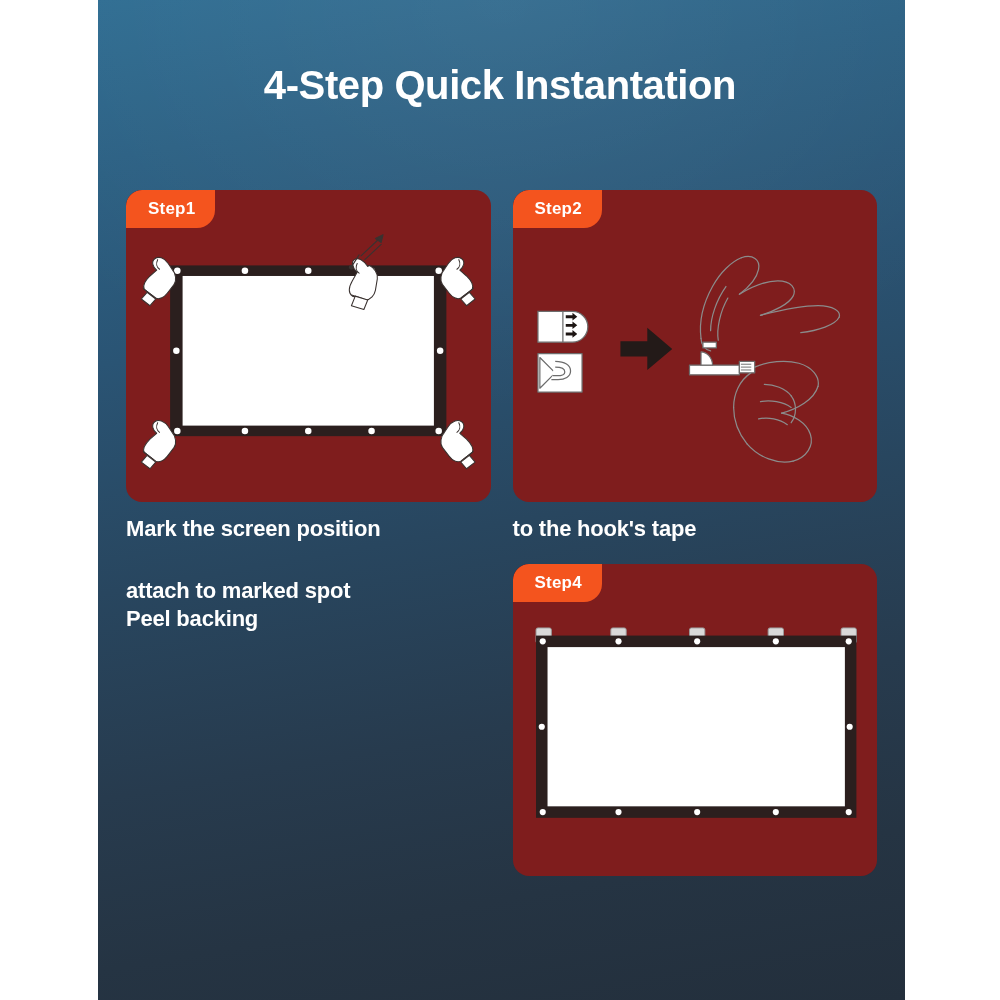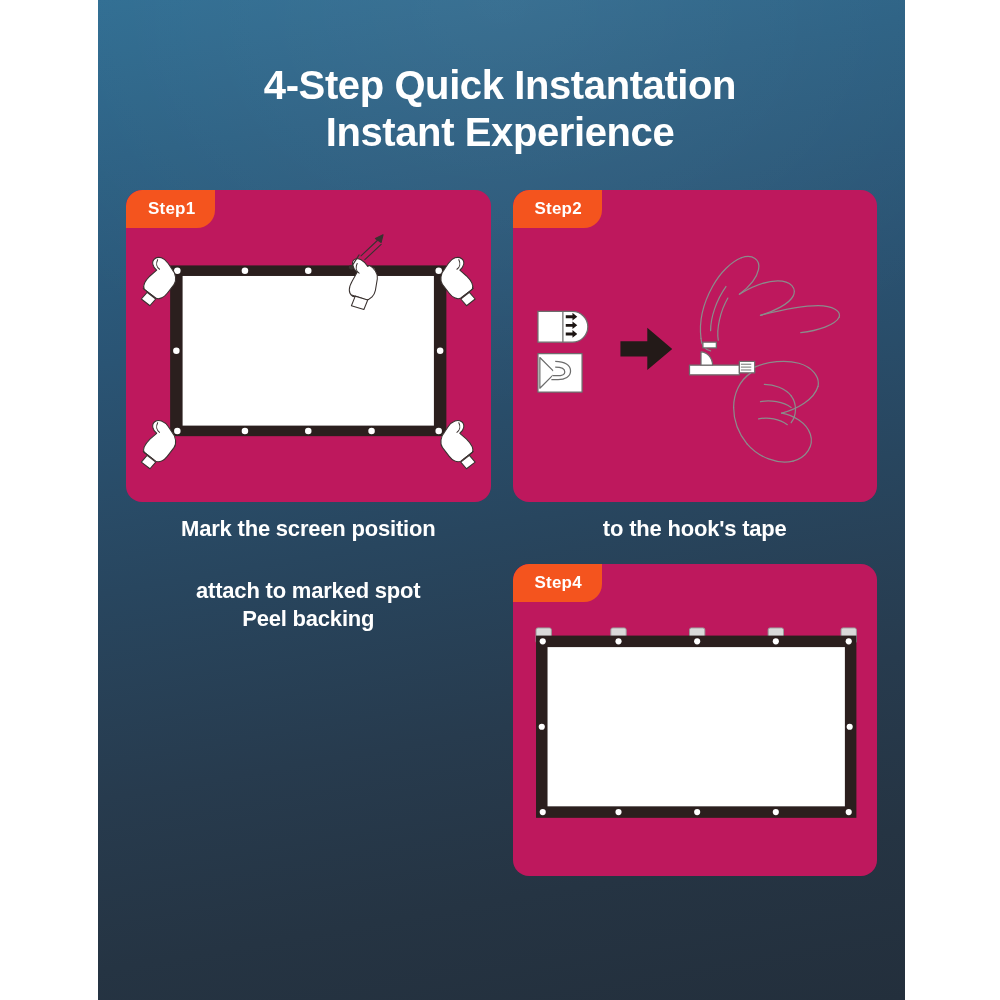--- a/index.html
+++ b/index.html
@@ -56,21 +56,21 @@
     grid-template-rows: auto auto;
     column-gap: 22px;
     row-gap: 20px;
     padding: 0 28px;
   }
 
   .step { position: relative; }
 
   .card {
     position: relative;
-    background: #be185d;
+    background: #7f1d1d;
     border-radius: 16px;
     height: 312px;
     overflow: hidden;
   }
   .badge {
     position: absolute;
     left: 0; top: 0;
     background: #f4541e;
     color: #ffffff;
     font-size: 17px;
@@ -82,38 +82,37 @@
     letter-spacing: 0.2px;
   }
   .art {
     position: absolute;
     left: 0; top: 0; width: 100%; height: 100%;
   }
   .art svg { width: 100%; height: 100%; display: block; }
 
   .caption {
     margin-top: 13px;
-    text-align: center;
+    text-align: left;
     color: #ffffff;
     font-size: 22px;
     font-weight: bold;
     line-height: 1.3;
     letter-spacing: -0.2px;
   }
   .caption .cline { display: block; white-space: nowrap; }
 </style>
 </head>
 <body>
 
 <div id="root">
   <div class="panel"></div>
 
   <div class="title">
     <span class="line">4-Step Quick Instantation</span>
-    <span class="line">Instant Experience</span>
   </div>
 
   <div class="grid">
 
     <div class="step">
       <div class="card">
         <div class="badge">Step1</div>
         <div class="art">
           <svg viewBox="0 0 380 312" xmlns="http://www.w3.org/2000/svg">
             <g>

